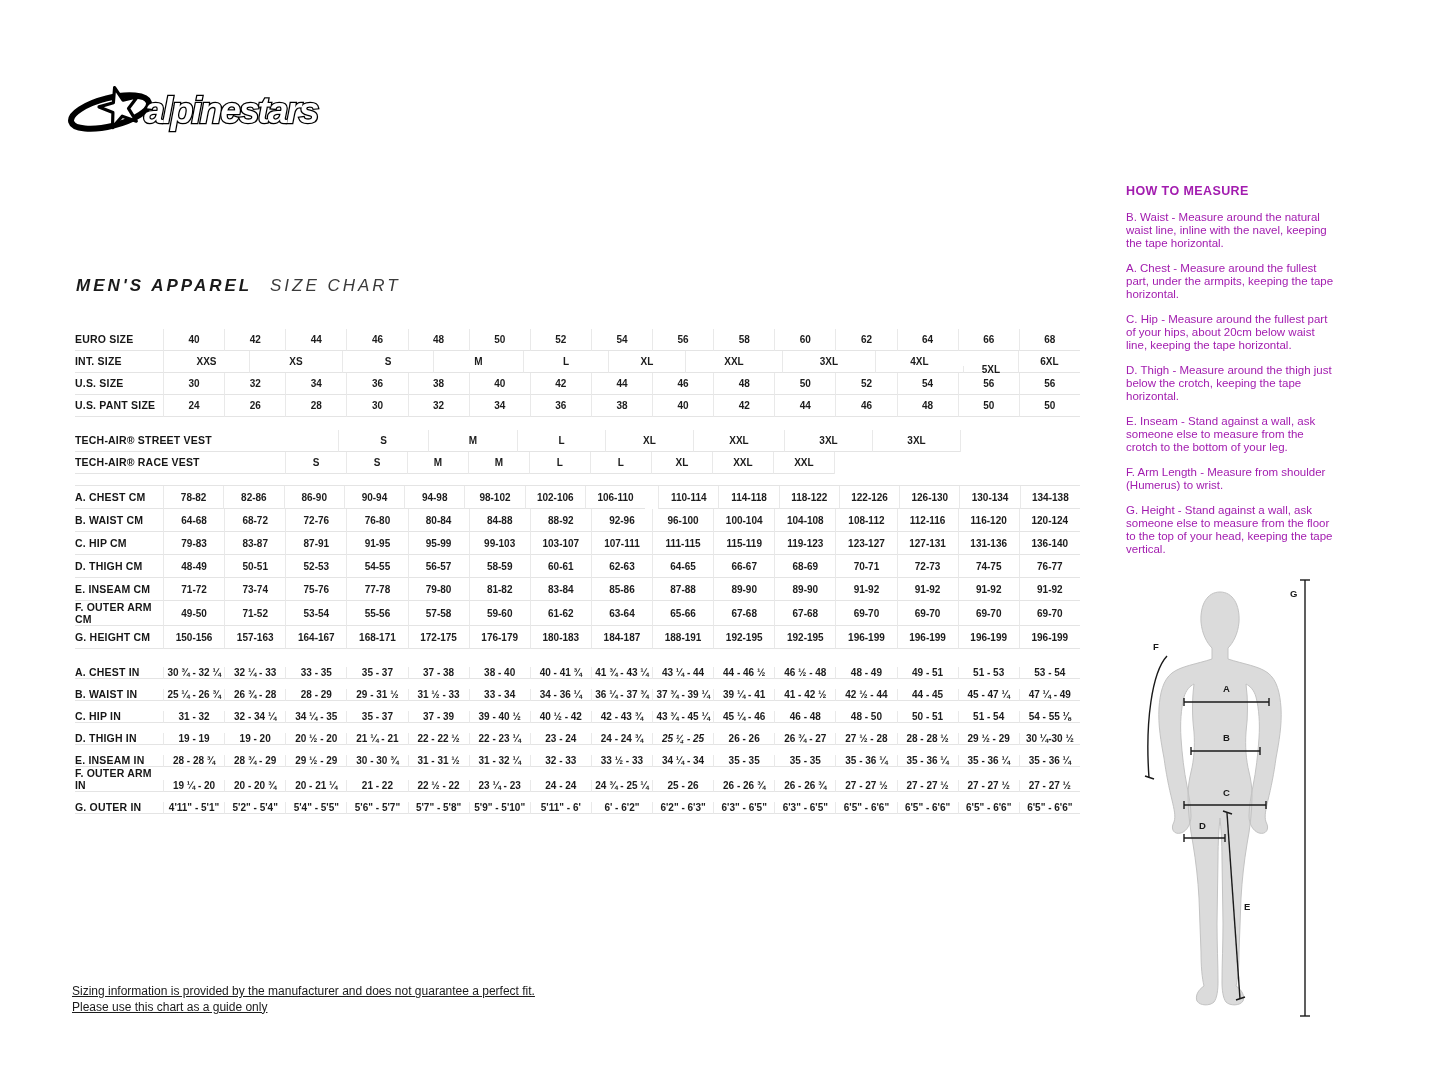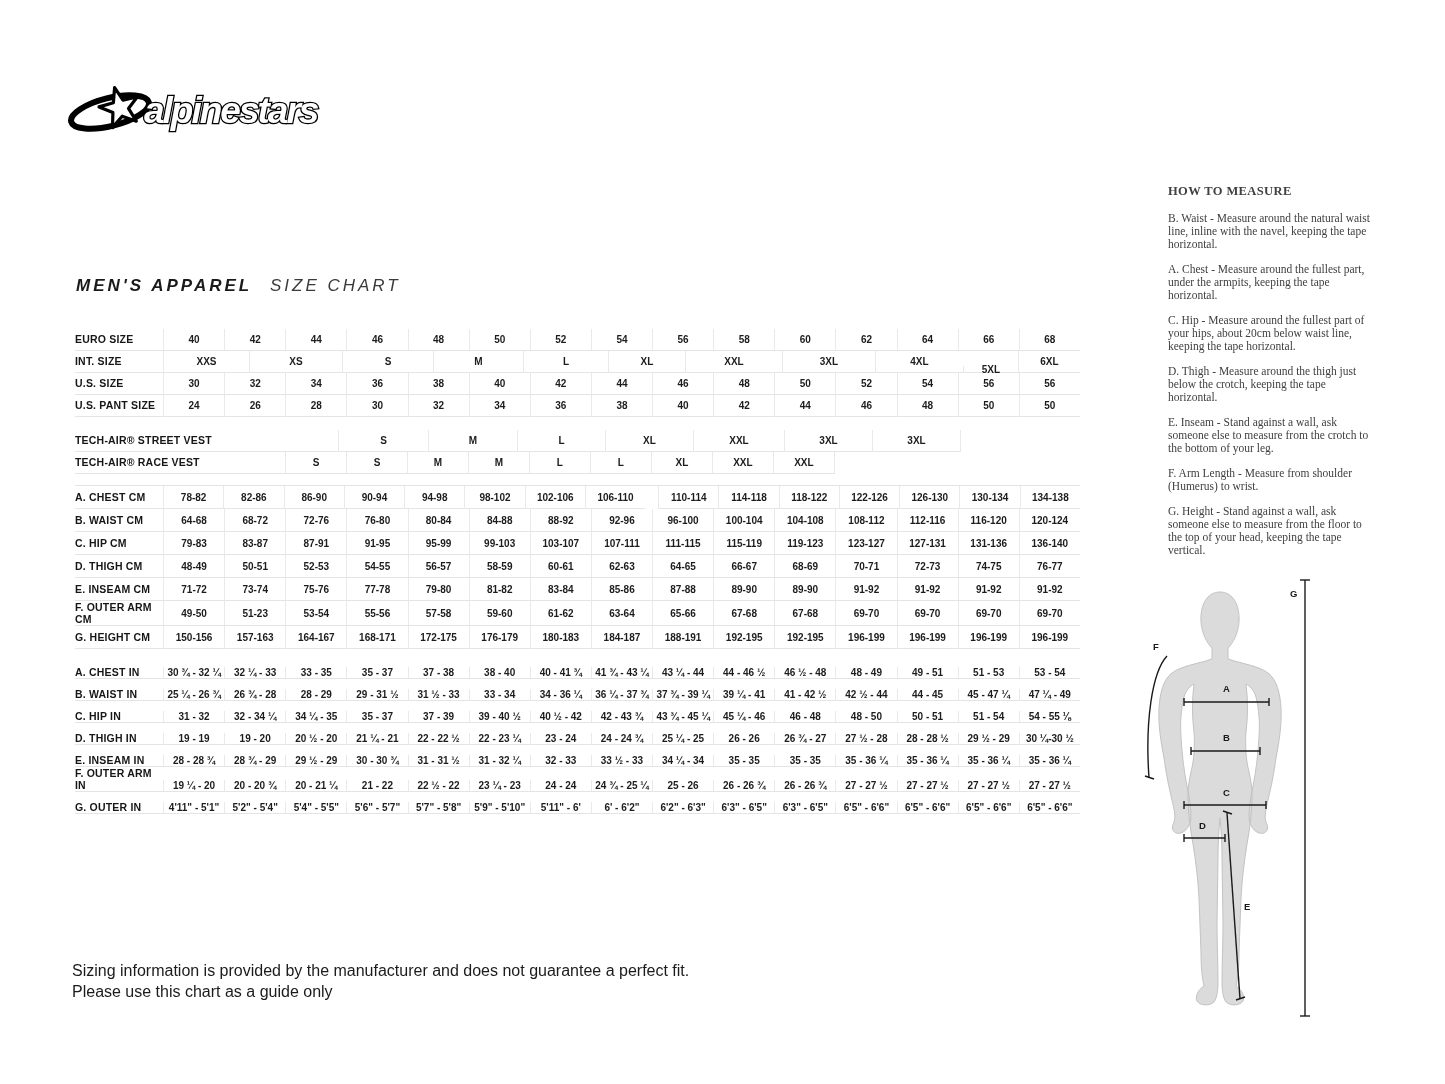--- a/index.html
+++ b/index.html
@@ -30,30 +30,30 @@
          white-space:nowrap;}
   .trow.hdr{height:22px;}
   .trow.cm{min-height:23px;}
   .trow.inch{min-height:22px;align-items:flex-end;}
   .tcell.lead{border-left:none;}
   .tcell.tail{border-bottom:none;}
   .tgap{width:100%;}
   .tgap.line{border-bottom:1px solid #e4e4e4;}
 
   
-  .howto{position:absolute;left:1168px;top:184px;width:210px;color:#404040;font-family:Liberation Serif, serif;}
+  .howto{position:absolute;left:1126px;top:184px;width:210px;color:#a21caf;}
   .howto h3{margin:0 0 13px 0;font-size:12.5px;font-weight:bold;letter-spacing:.4px;}
   .howto p{margin:0 0 12px 0;font-size:11.5px;line-height:1.13;}
 
   
   .figure{position:absolute;left:1128px;top:570px;}
 
   
-  .disclaimer{position:absolute;left:72px;top:960px;font-size:16px;
-              line-height:1.32;color:#1b1b1b;}
+  .disclaimer{position:absolute;left:72px;top:984px;font-size:12px;
+              line-height:1.32;color:#1b1b1b;text-decoration:underline;}
 </style>
 </head>
 <body>
 
 <div class="page">
 
   <div class="logo">
     <svg width="265" height="62" viewBox="0 0 265 62">
       <ellipse cx="42" cy="36" rx="40" ry="14" fill="none" stroke="#000" stroke-width="6" transform="rotate(-14 42 36)"></ellipse>
       <polygon points="46.6,11.7 55,24.1 69.6,20.6 60.5,32.4 68.3,45.2 54.2,40.2 44.5,51.6 44.9,36.6 31,30.9 45.4,26.7" fill="#ffffff" stroke="#000" stroke-width="3.2" stroke-linejoin="round"></polygon>
@@ -272,21 +272,21 @@
           <div class="tcell" style="width: 6.667%;">91-92</div>
           <div class="tcell" style="width: 6.667%;">91-92</div>
           <div class="tcell" style="width: 6.667%;">91-92</div>
           <div class="tcell" style="width: 6.667%;">91-92</div>
         </div>
       </div>
       <div class="trow cm">
         <div class="tlabel">F. OUTER ARM CM</div>
         <div class="tvals">
           <div class="tcell" style="width: 6.667%;">49-50</div>
-          <div class="tcell" style="width: 6.667%;">51-23</div>
+          <div class="tcell" style="width: 6.667%;">71-52</div>
           <div class="tcell" style="width: 6.667%;">53-54</div>
           <div class="tcell" style="width: 6.667%;">55-56</div>
           <div class="tcell" style="width: 6.667%;">57-58</div>
           <div class="tcell" style="width: 6.667%;">59-60</div>
           <div class="tcell" style="width: 6.667%;">61-62</div>
           <div class="tcell" style="width: 6.667%;">63-64</div>
           <div class="tcell" style="width: 6.667%;">65-66</div>
           <div class="tcell" style="width: 6.667%;">67-68</div>
           <div class="tcell" style="width: 6.667%;">67-68</div>
           <div class="tcell" style="width: 6.667%;">69-70</div>
@@ -380,21 +380,21 @@
         <div class="tlabel">D. THIGH IN</div>
         <div class="tvals">
           <div class="tcell" style="width: 6.667%;">19 - 19</div>
           <div class="tcell" style="width: 6.667%;">19 - 20</div>
           <div class="tcell" style="width: 6.667%;">20 ½ - 20</div>
           <div class="tcell" style="width: 6.667%;">21 ¼ - 21</div>
           <div class="tcell" style="width: 6.667%;">22 - 22 ½</div>
           <div class="tcell" style="width: 6.667%;">22 - 23 ¼</div>
           <div class="tcell" style="width: 6.667%;">23 - 24</div>
           <div class="tcell" style="width: 6.667%;">24 - 24 ¾</div>
-          <div class="tcell" style="width: 6.667%;">25 ¼ - 25</div>
+          <div class="tcell" style="width: 6.667%; font-style: italic;">25 ¼ - 25</div>
           <div class="tcell" style="width: 6.667%;">26 - 26</div>
           <div class="tcell" style="width: 6.667%;">26 ¾ - 27</div>
           <div class="tcell" style="width: 6.667%;">27 ½ - 28</div>
           <div class="tcell" style="width: 6.667%;">28 - 28 ½</div>
           <div class="tcell" style="width: 6.667%;">29 ½ - 29</div>
           <div class="tcell" style="width: 6.667%;">30 ¼-30 ½</div>
         </div>
       </div>
       <div class="trow inch">
         <div class="tlabel">E. INSEAM IN</div>

